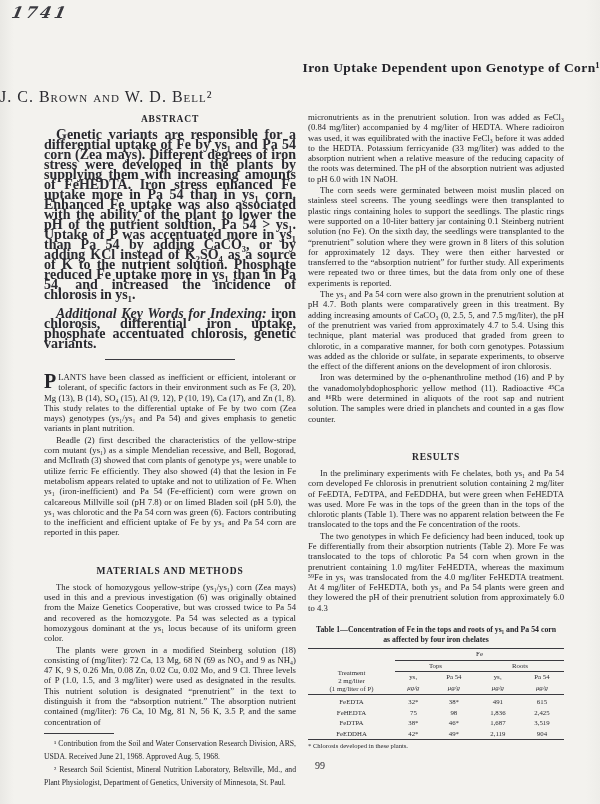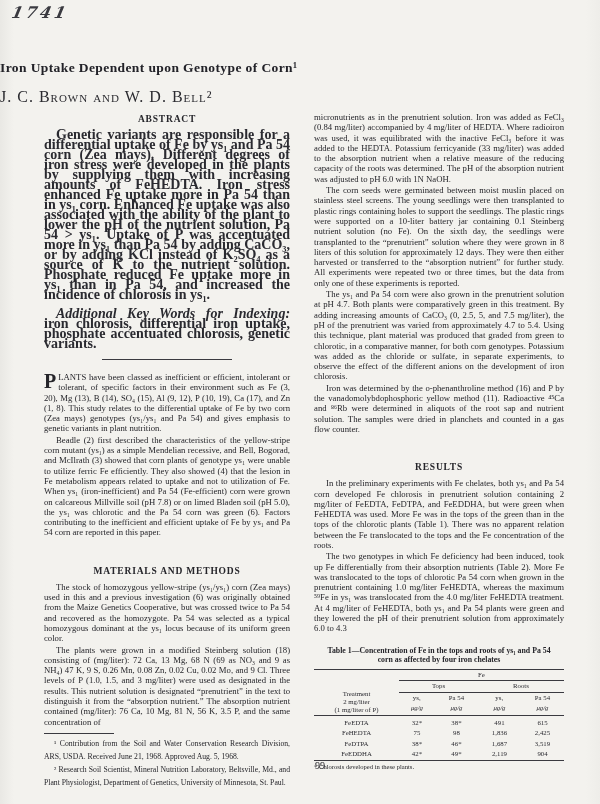--- a/index.html
+++ b/index.html
@@ -8,28 +8,28 @@
     position:relative;width:600px;height:804px;overflow:hidden;
     background:linear-gradient(90deg,#e9e8e4 0px,#f3f2ee 14px,#f3f2ee 586px,#eeede9 600px);
     font-family:"Liberation Serif","DejaVu Serif",serif;color:#25252a;
   }
   .handwriting{
     position:absolute;top:3px;left:12px;font-family:"DejaVu Serif",serif;
     font-style:italic;font-size:16px;letter-spacing:3px;transform:skewX(-12deg);
     color:#3a3a40;font-weight:bold;
   }
   .title{
-    position:absolute;top:60px;left:0;width:100%;text-align:left;
+    position:absolute;top:60px;left:0;width:100%;text-align:right;
     font-size:13.5px;font-weight:bold;letter-spacing:0.4px;color:#222228;
   }
   .authors{
     position:absolute;top:88px;left:0;width:100%;
     font-size:16px;font-variant:small-caps;letter-spacing:1px;color:#2b2b30;
   }
-  .cols{position:absolute;top:112px;left:44px;width:520px;display:flex;gap:24px;}
+  .cols{position:absolute;top:112px;left:44px;width:520px;display:flex;gap:12px;}
   .col{text-align:justify;}
   .col-left{width:252px;}
   .col-right{width:256px;}
   .sect-heading{
     text-align:center;font-weight:bold;font-size:9.5px;letter-spacing:0.8px;
     margin:2px 0 6px 0;
   }
   .abstract{font-size:14px;line-height:10px;font-weight:bold;color:#2a2a30;}
   .abstract p{margin:0 0 9px 0;text-indent:12px;}
   .kw-label{font-style:italic;}

